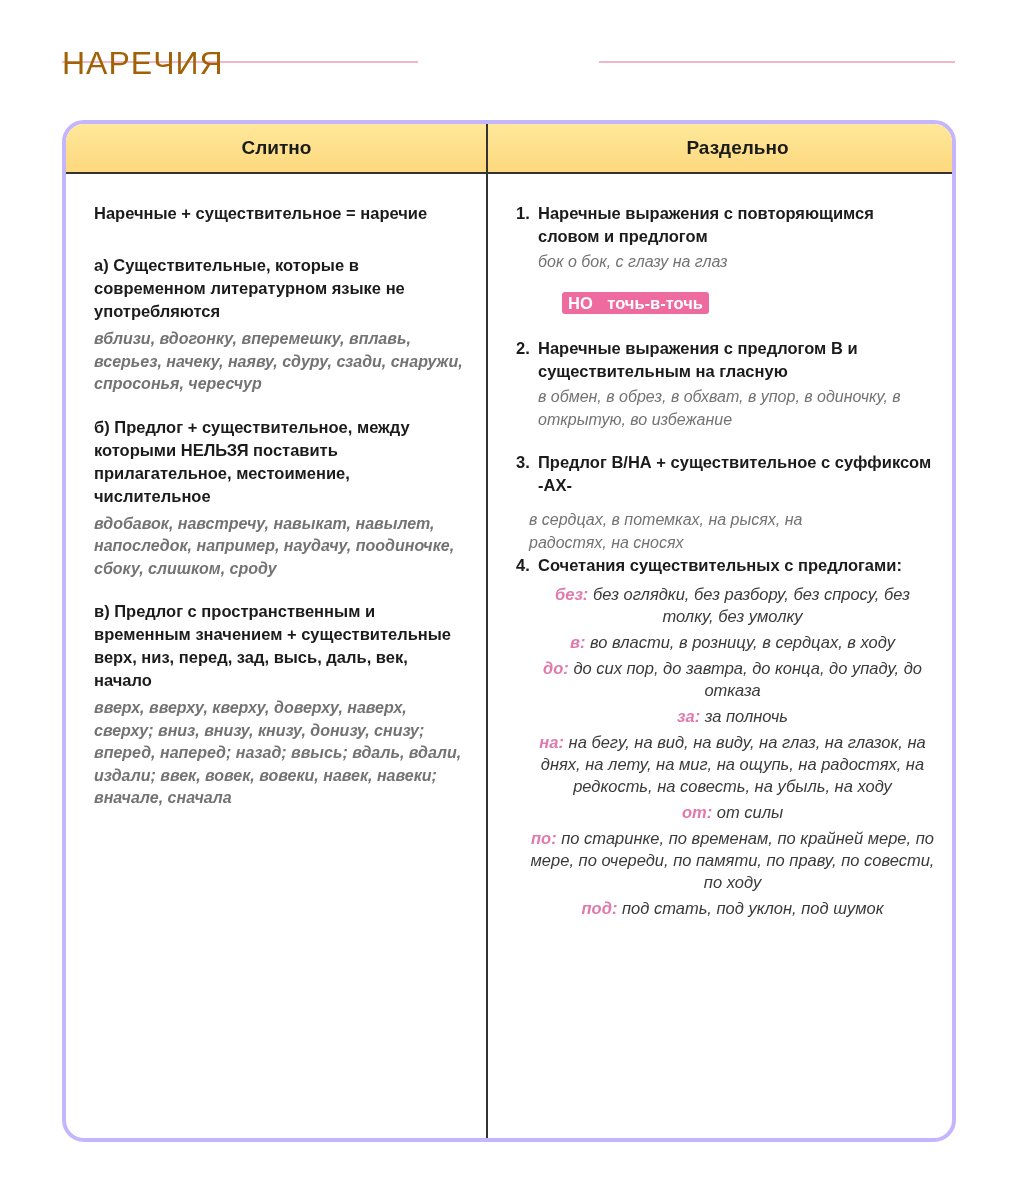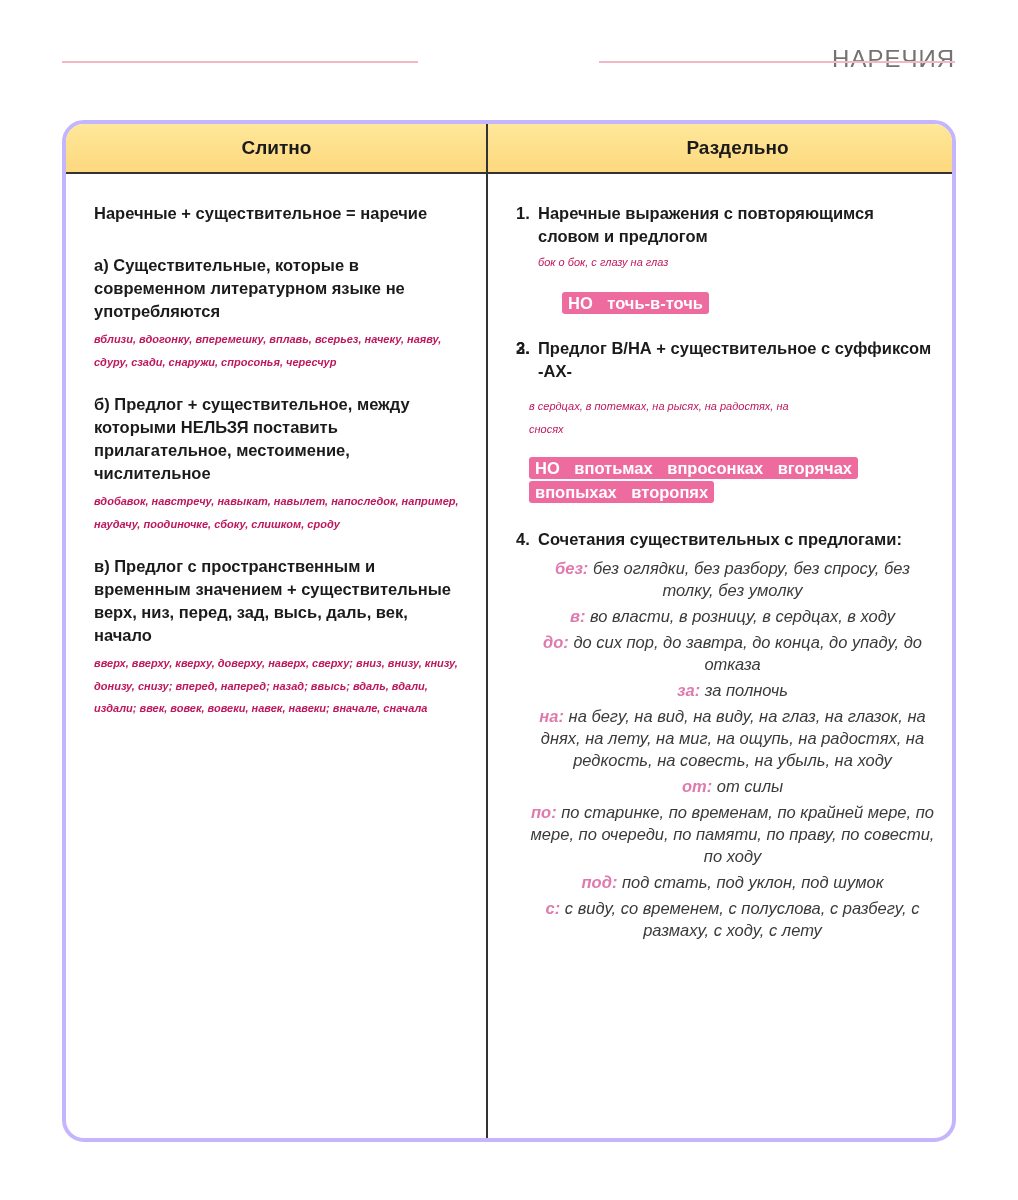--- a/index.html
+++ b/index.html
@@ -3,34 +3,34 @@
 <meta charset="utf-8">
 <style>
   * { box-sizing: border-box; margin: 0; padding: 0; }
   html, body { width: 1018px; height: 1200px; background: #ffffff; overflow: hidden; }
   body { font-family: "Liberation Sans", "DejaVu Sans", sans-serif; color: #1b1b1b; position: relative; }
 
   .title-row { position: absolute; left: 62px; top: 40px; width: 893px; height: 44px; }
   .title-line { position: absolute; top: 21px; height: 2px; background: #f4b7c6; }
   .title-line.left { left: 0; width: 356px; }
   .title-line.right { right: 0; width: 356px; }
-  .page-title { position: absolute; left: 0; right: 0; top: 5px; text-align: right; font-size: 24px; letter-spacing: 1px; font-weight: 400; color: #737373; }
+  .page-title { position: absolute; left: 0; right: 0; top: 5px; text-align: left; font-size: 32px; letter-spacing: 1px; font-weight: 400; color: #a16207; }
 
   .table { position: absolute; left: 62px; top: 120px; width: 894px; height: 1022px; border: 4px solid #c4b5fd; border-radius: 22px; overflow: hidden; background: #fff; }
   .thead { position: absolute; left: 0; top: 0; width: 100%; height: 50px; background: linear-gradient(#fee89a, #fdd87e); border-bottom: 2px solid #333; }
   .th { position: absolute; top: 0; height: 48px; line-height: 48px; text-align: center; font-size: 19px; font-weight: 700; color: #1b1b1b; }
   .th.left { left: 0; width: 421px; }
   .th.right { left: 437px; width: 469px; }
   .vdiv { position: absolute; left: 420px; top: 0; width: 2px; height: 100%; background: #333; }
 
   .col-left { position: absolute; left: 28px; top: 78px; width: 370px; }
   .col-right { position: absolute; left: 450px; top: 78px; width: 420px; }
 
   .b { font-size: 16.5px; font-weight: 700; line-height: 23px; color: #1b1b1b; }
-  .i { font-size: 11px; font-style: italic; line-height: 22.5px; color: #be185d; }
+  .i { font-size: 16px; font-style: italic; line-height: 22.5px; color: #737373; }
 
   .l-intro { margin-bottom: 29px; }
   .l-head { margin-bottom: 5px; }
   .l-ex { margin-bottom: 20px; font-weight: bold; }
 
   .num-item { position: relative; padding-left: 22px; }
   .num-item .num { position: absolute; left: 0; top: 0; }
   .r-ex { padding-left: 22px; margin-top: 3px; }
   .r-ex2 { padding-left: 13px; margin-top: 12px; }
 
@@ -78,30 +78,29 @@
       <span class="num">1.</span>
       <span>Наречные выражения с повторяющимся словом и предлогом</span>
     </div>
     <div class="i r-ex">бок о бок, с глазу на глаз</div>
     <div class="badge-wrap-1">
       <span class="badge">НО точь-в-точь</span>
     </div>
 
     <div class="num-item b">
       <span class="num">2.</span>
+      <span>Наречные выражения с предлогом В и существительным на гласную</span>
     </div>
+    <div class="i r-ex" style="margin-bottom:20px;">в обмен, в обрез, в обхват, в упор, в одиночку, в открытую, во избежание</div>
 
     <div class="num-item b">
       <span class="num">3.</span>
       <span>Предлог В/НА + существительное с суффиксом -АХ-</span>
     </div>
     <div class="i r-ex2" style="width:300px;">в сердцах, в потемках, на рысях, на радостях, на сносях</div>
-    <div class="badge-wrap-2">
-      <span class="badge">НО впотьмах впросонках вгорячах впопыхах второпях</span>
-    </div>
 
     <div class="num-item b" style="margin-bottom:6px;">
       <span class="num">4.</span>
       <span>Сочетания существительных с предлогами:</span>
     </div>
 
     <div class="pp">
       <span class="lbl">без:</span>
       <span class="txt">без оглядки, без разбору, без спросу, без толку, без умолку</span>
     </div>
@@ -126,18 +125,14 @@
       <span class="txt">от силы</span>
     </div>
     <div class="pp">
       <span class="lbl">по:</span>
       <span class="txt">по старинке, по временам, по крайней мере, по мере, по очереди, по памяти, по праву, по совести, по ходу</span>
     </div>
     <div class="pp">
       <span class="lbl">под:</span>
       <span class="txt">под стать, под уклон, под шумок</span>
     </div>
-    <div class="pp">
-      <span class="lbl">с:</span>
-      <span class="txt">с виду, со временем, с полуслова, с разбегу, с размаху, с ходу, с лету</span>
-    </div>
   </div>
 </div>
 
 </body></html>

